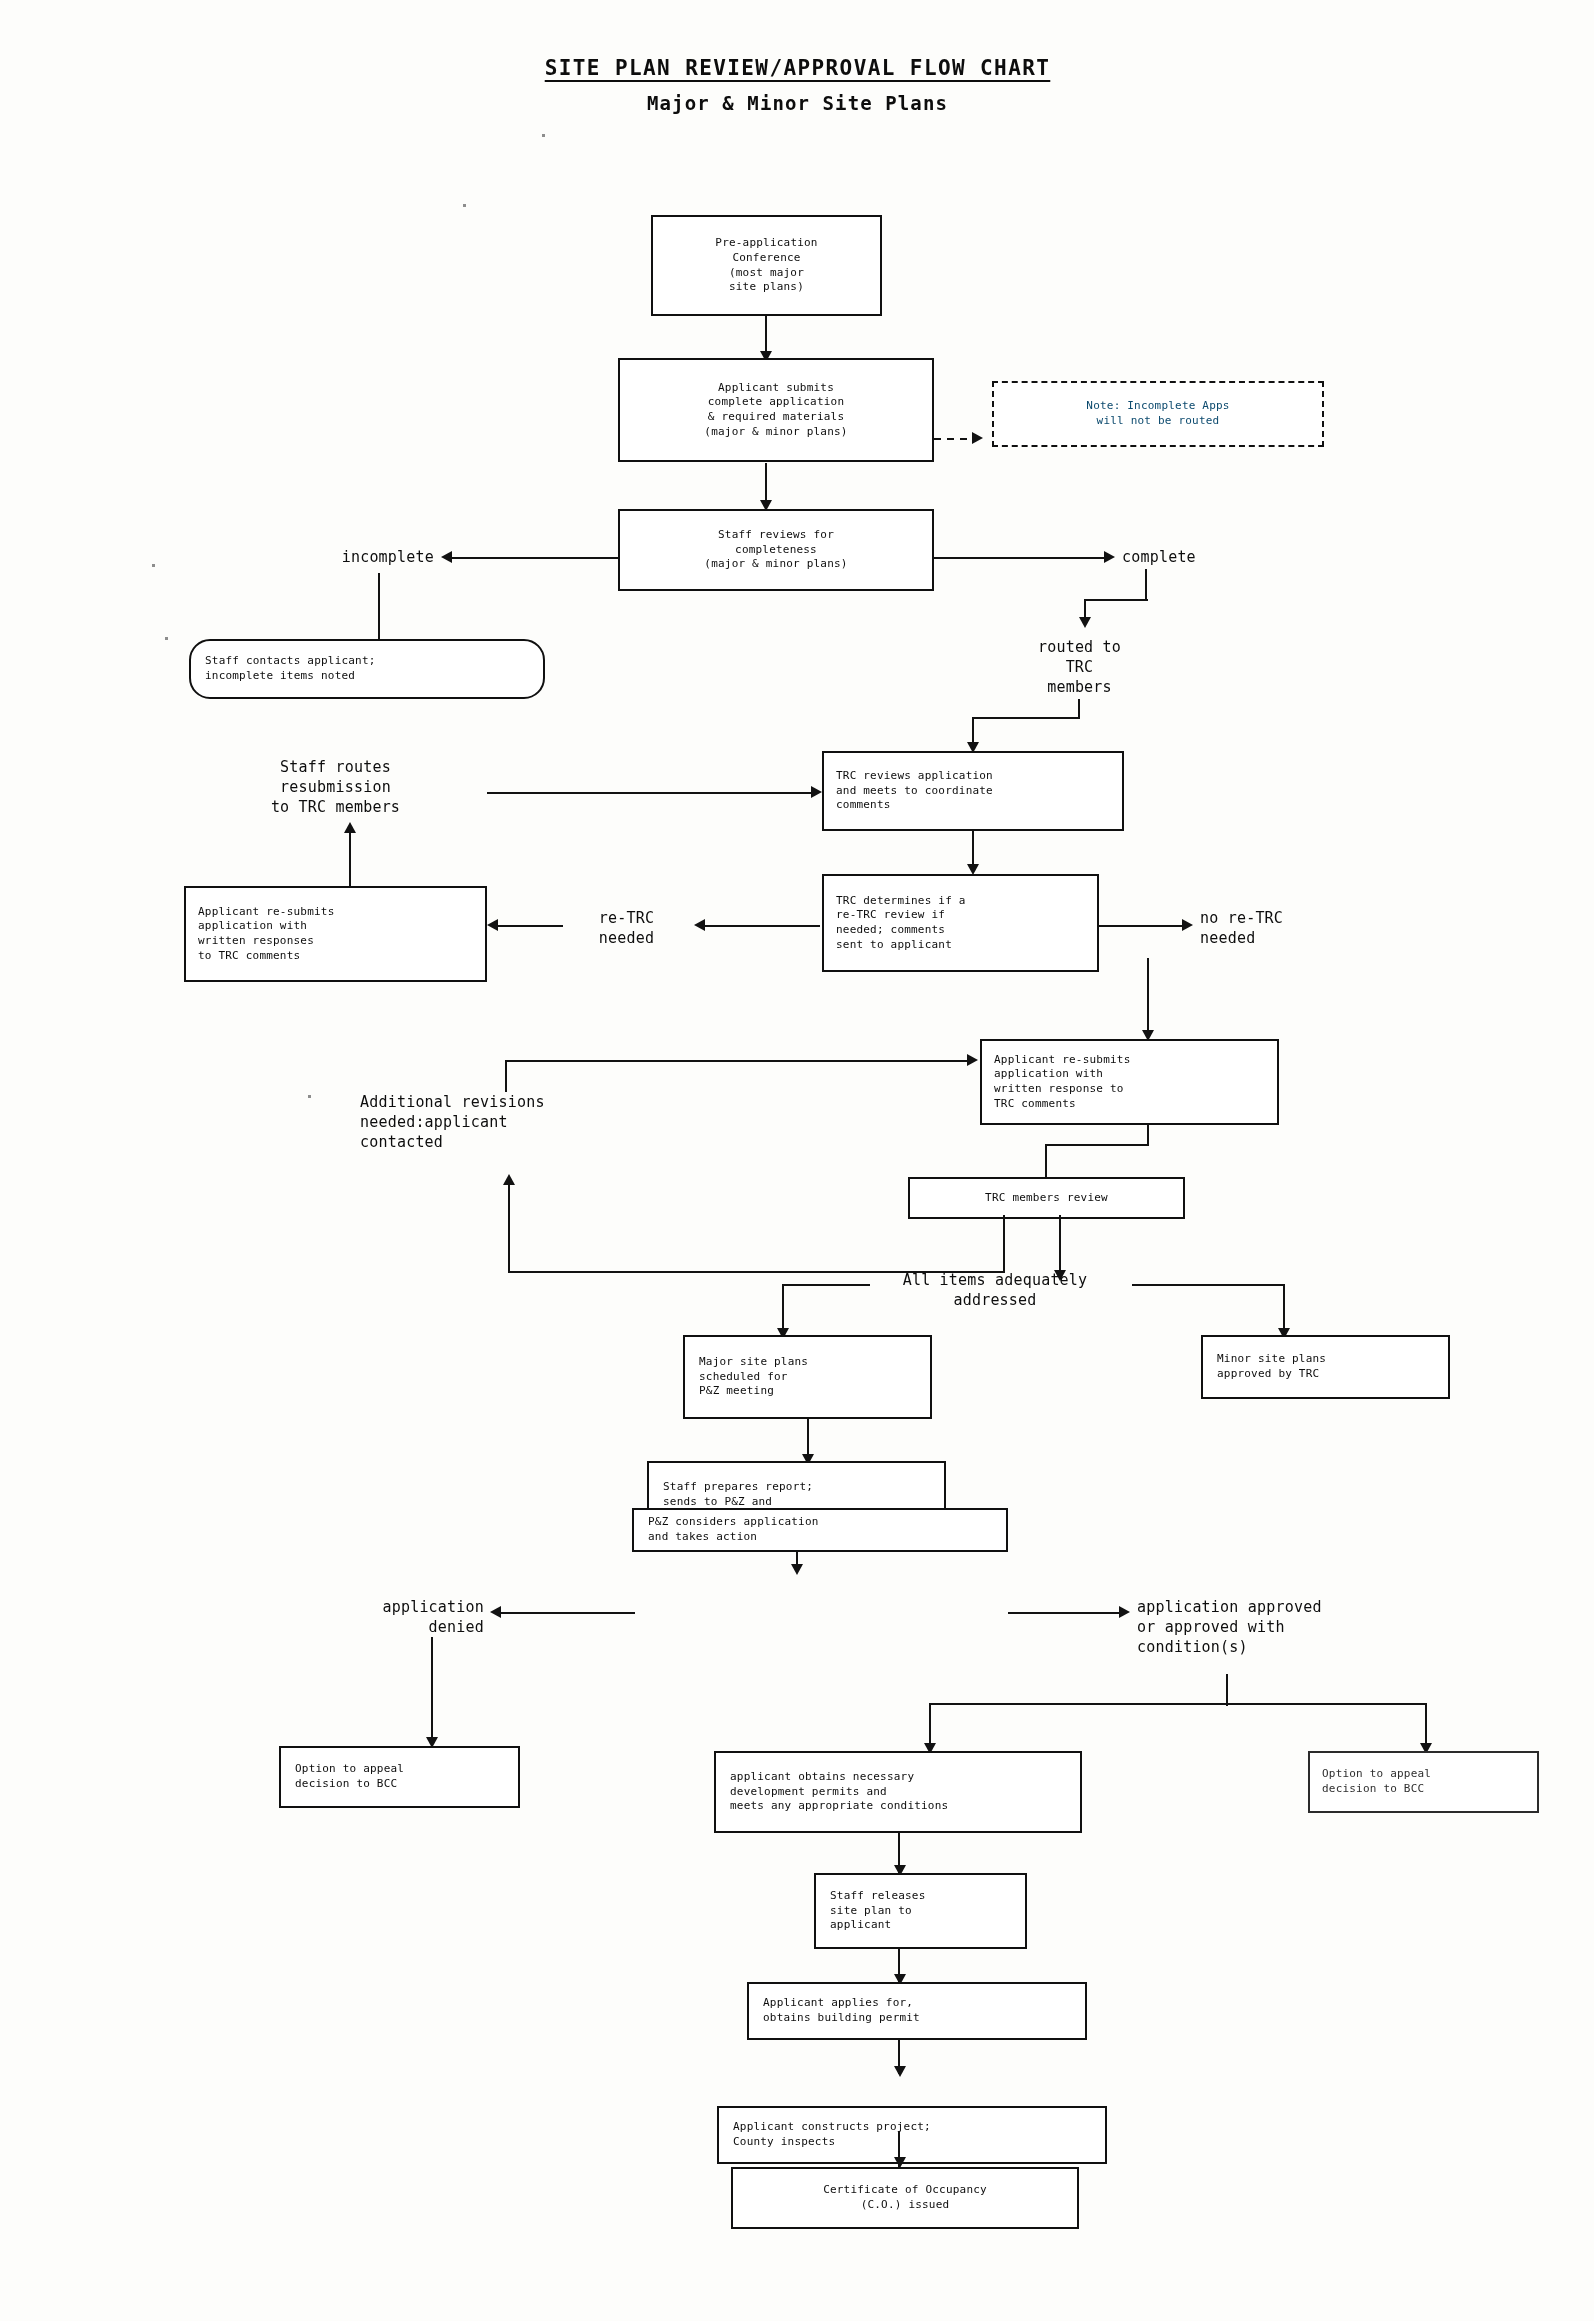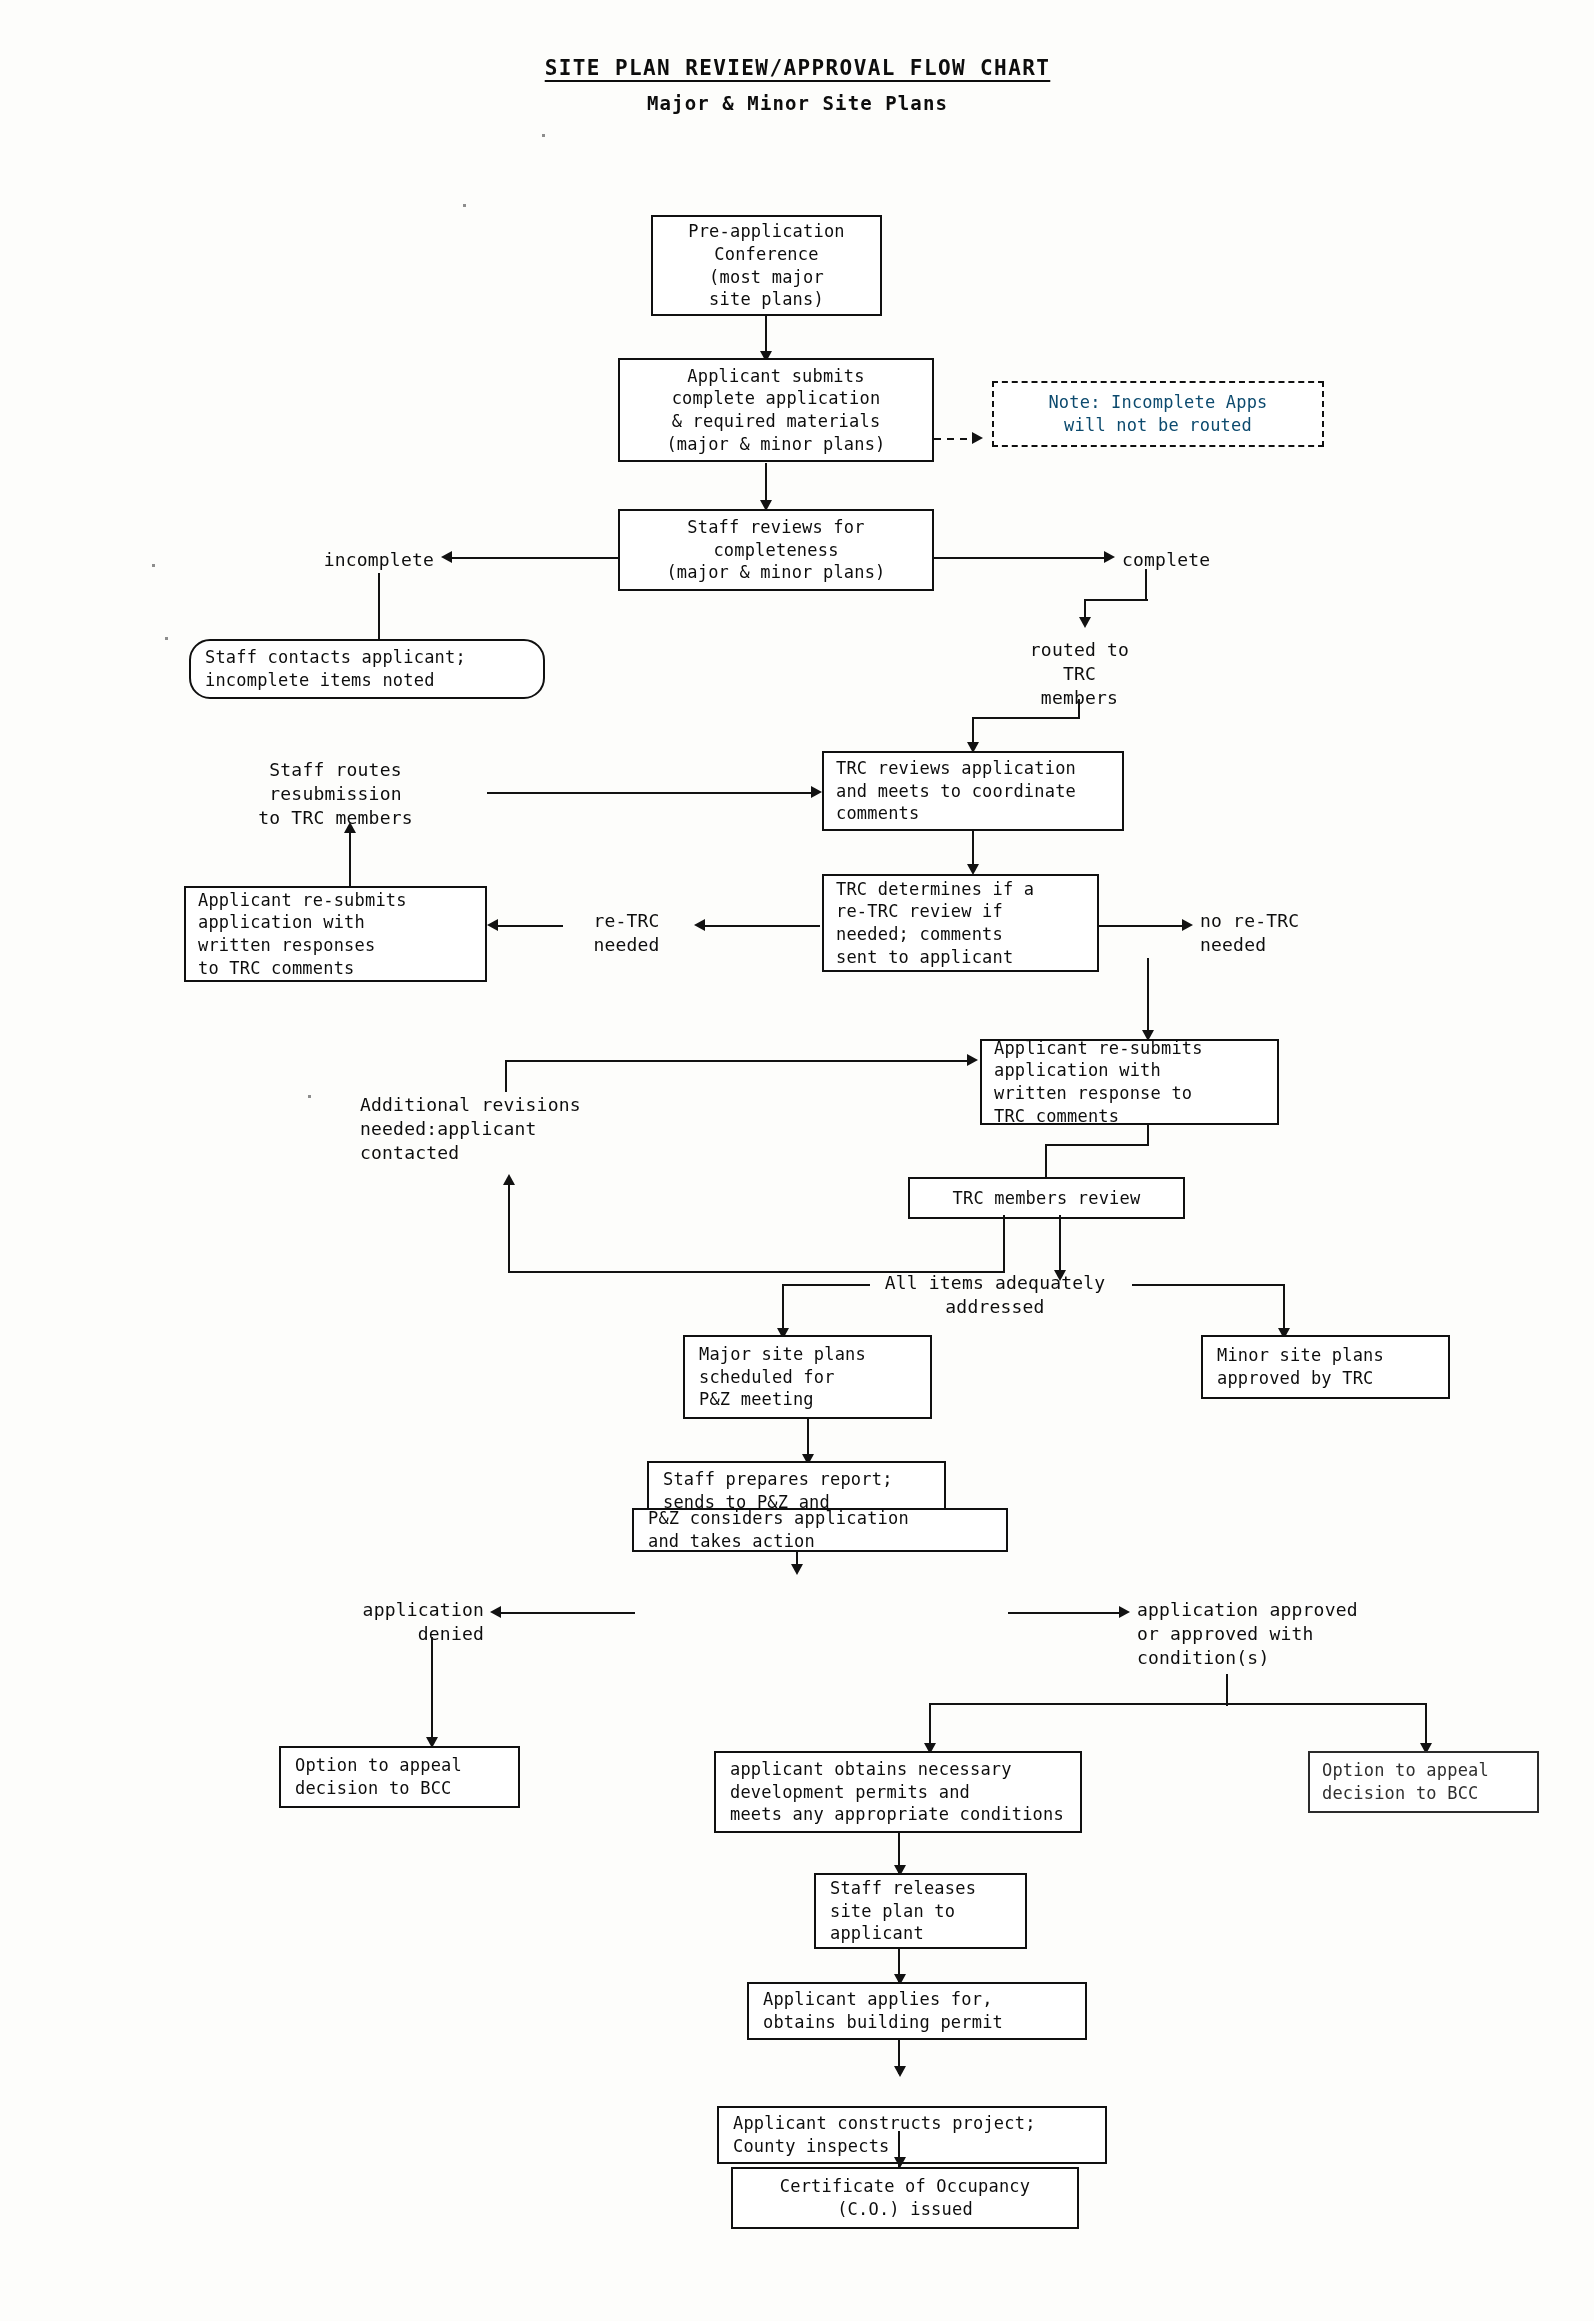--- a/index.html
+++ b/index.html
@@ -42,35 +42,35 @@
   .box {
     position: absolute;
     box-sizing: border-box;
     border: 2px solid #101010;
     background: #ffffff;
     display: flex;
     align-items: center;
     justify-content: center;
     text-align: center;
     padding: 19px 6px;
-    font-size: 17px;
+    font-size: 11px;
     line-height: 1.33;
     letter-spacing: 0.2px;
     white-space: pre-line;
   }
   .box.dashed {
     border-style: dashed;
     border-width: 2px;
     color: #0c4a6e;
   }
   .box.left { text-align: left; justify-content: flex-start; }
   
   .label {
     position: absolute;
-    font-size: 18px;
+    font-size: 15px;
     line-height: 1.32;
     letter-spacing: 0.2px;
     white-space: pre-line;
     color: #0d0d0d;
   }
   .label.c { text-align: center; }
   .label.r { text-align: right; }
   .label.l { text-align: left; }
   
   .ln {

